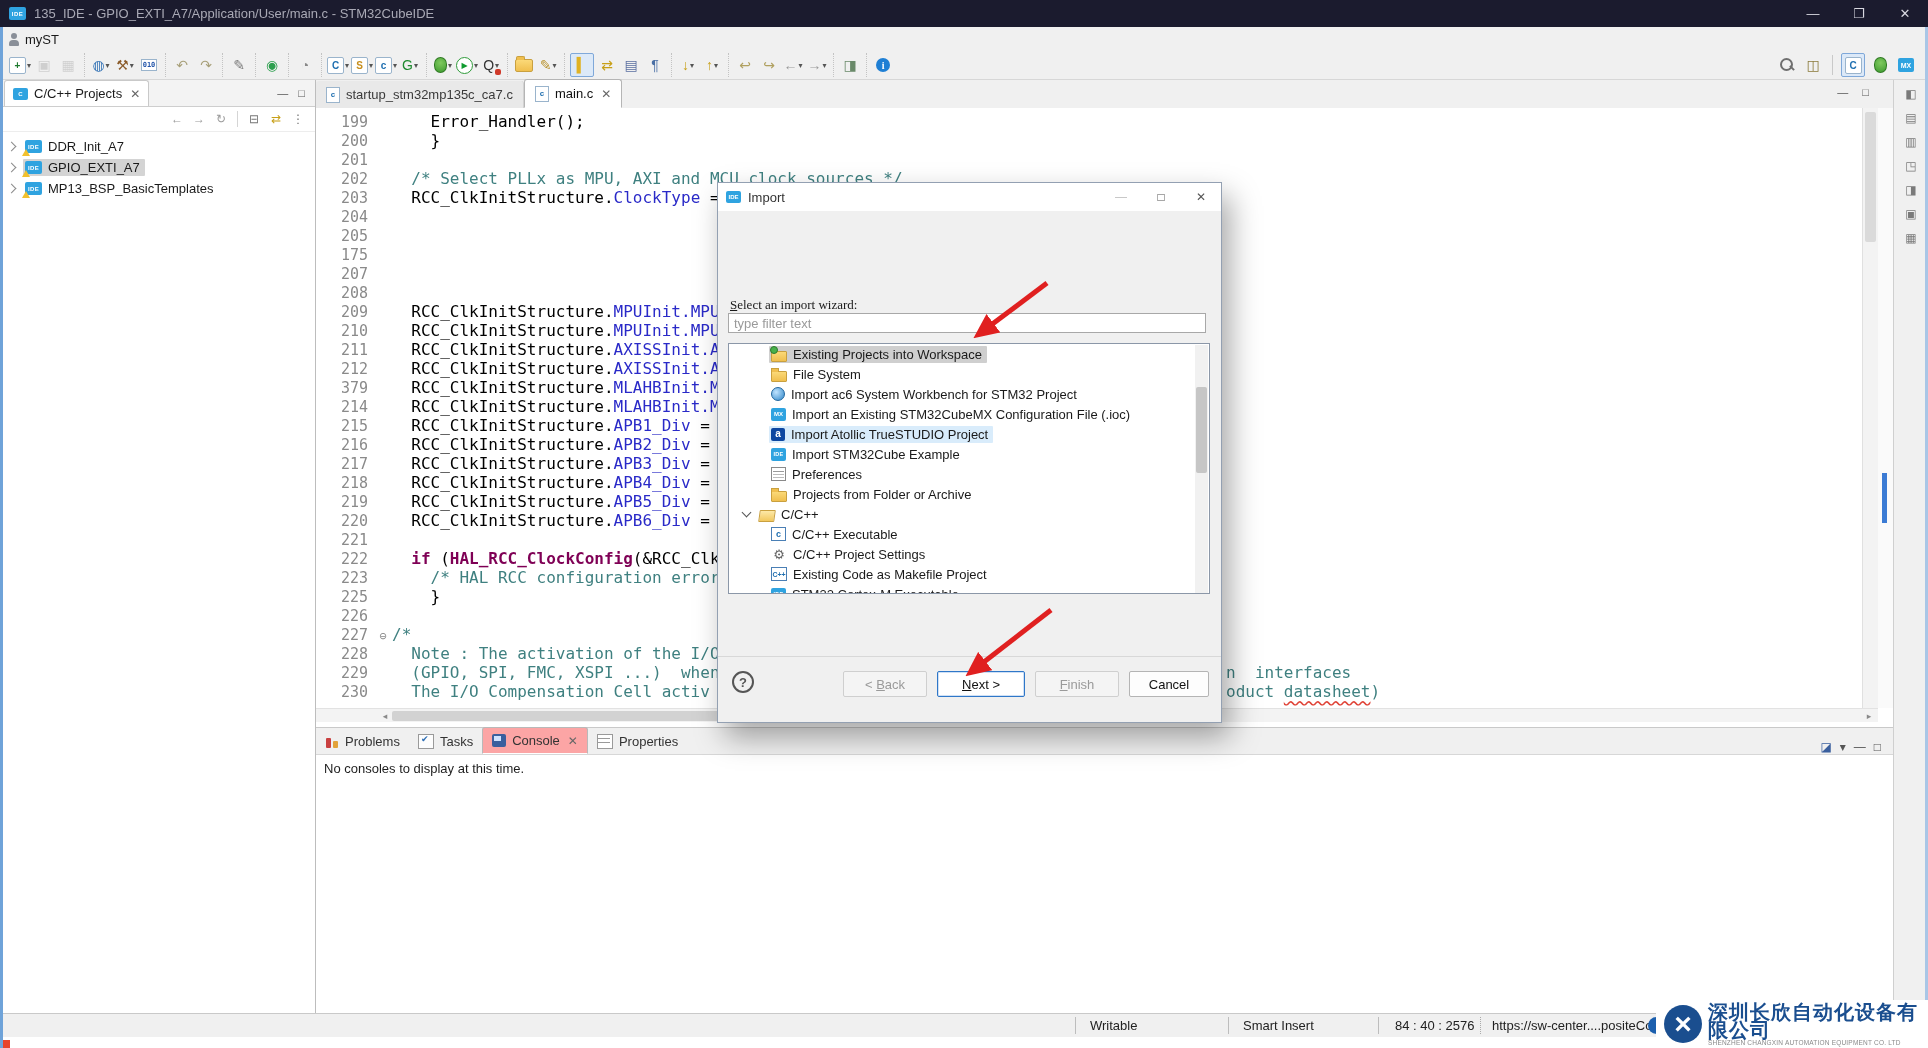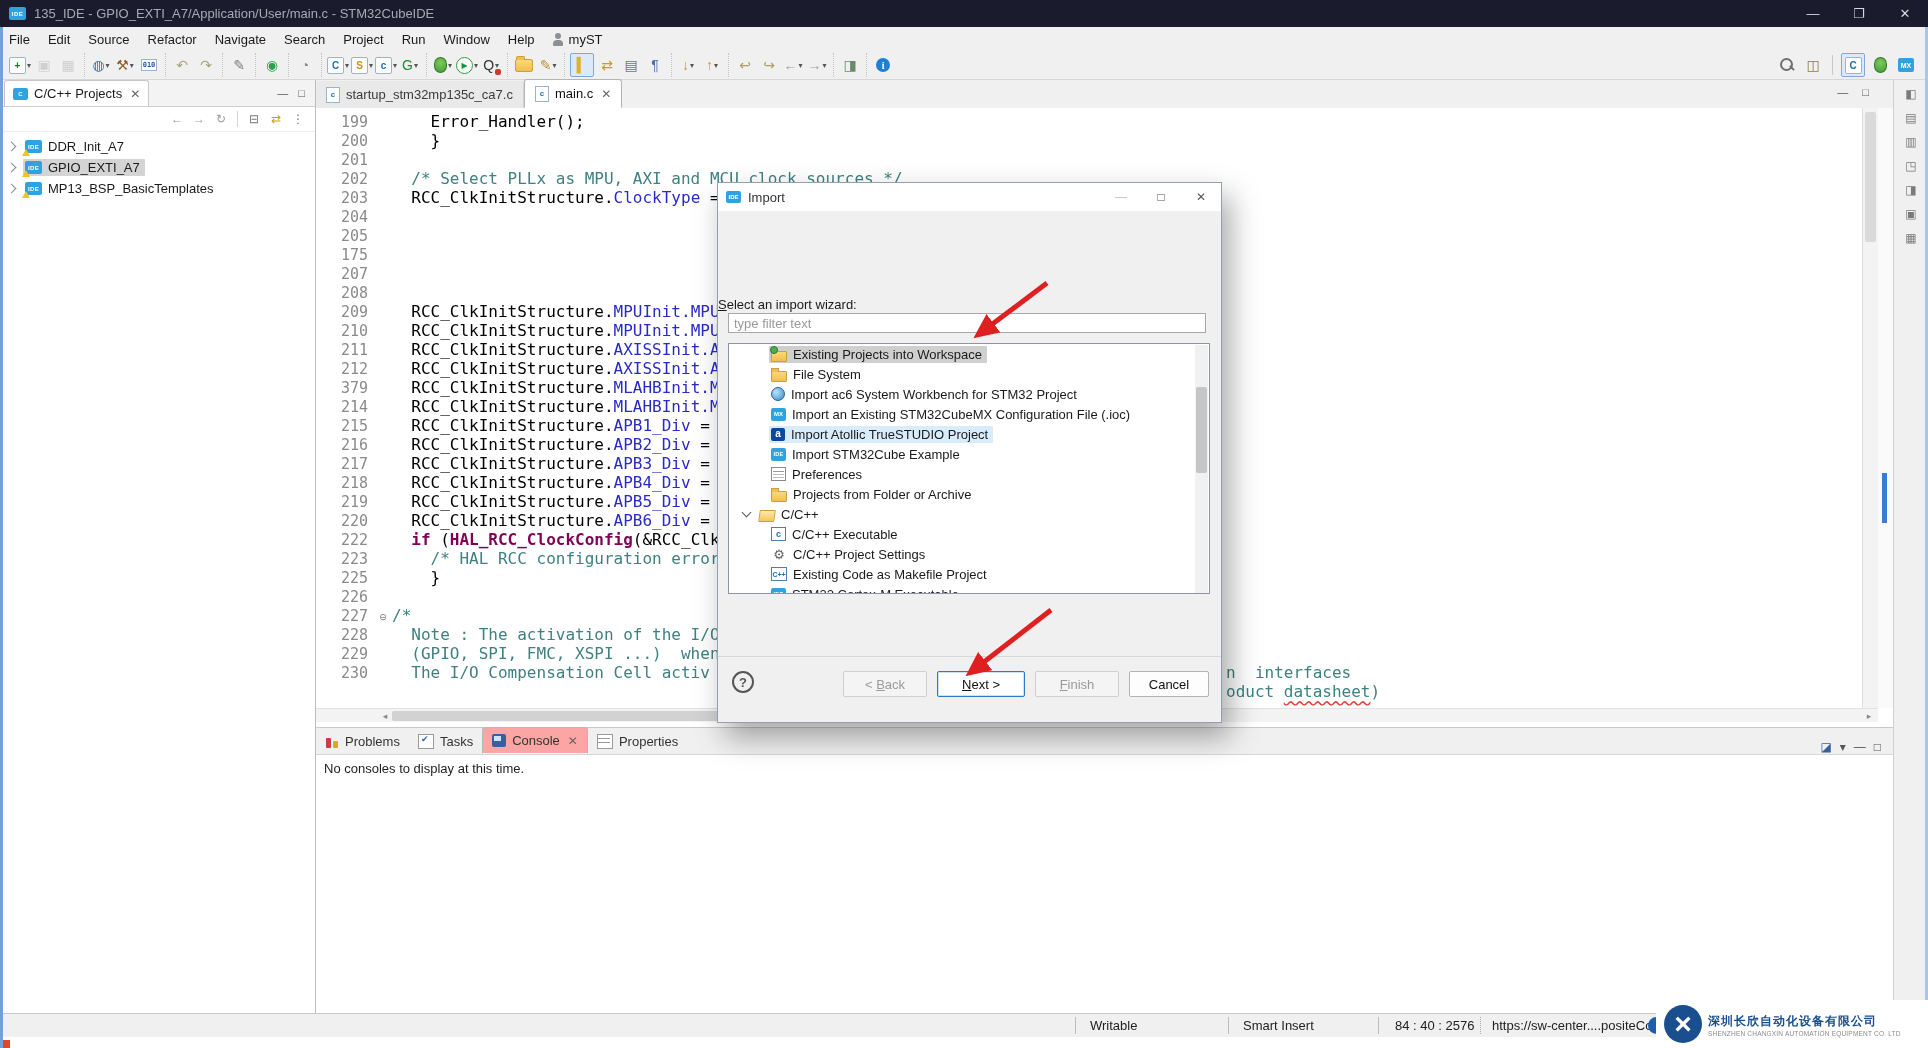--- a/index.html
+++ b/index.html
@@ -117,36 +117,36 @@
   .scell{position:absolute;top:0;height:23px;display:flex;align-items:center;color:#222;}
   .ssep{position:absolute;top:3px;width:1px;height:17px;background:#bdbdbd;}
   .ssep.dotted{background:none;border-left:1px dotted #aaa;}
   .scircle{position:absolute;left:1648px;top:3px;width:17px;height:17px;border-radius:50%;background:#1b5fae;}
   .bottomwhite{position:absolute;left:0;top:1037px;width:1928px;height:11px;background:#fff;}
   .redsq{position:absolute;left:0;top:1040px;width:10px;height:8px;background:#e8442c;}
   
   .watermark{position:absolute;left:1656px;top:1000px;width:272px;height:48px;background:#fff;display:flex;align-items:center;z-index:60;}
   .wm-logo{width:38px;height:38px;border-radius:50%;background:var(--logo_blue);color:#fff;display:flex;align-items:center;justify-content:center;
            font-size:30px;font-weight:bold;margin:0 6px 0 8px;flex:none;}
-  .wm-cn{font-size:12px;font-weight:bold;color:var(--logo_blue);letter-spacing:1px;line-height:18px;}
+  .wm-cn{font-size:20px;font-weight:bold;color:var(--logo_blue);letter-spacing:1px;line-height:18px;}
   .wm-en{font-size:6.5px;color:#8a8a8a;letter-spacing:.2px;}
   
   .dialog{position:absolute;left:717px;top:182px;width:505px;height:541px;background:#f0f0f0;border:1px solid #93a0b2;
           box-shadow:8px 14px 28px rgba(0,0,0,.35);box-sizing:border-box;z-index:50;}
   .dlg-title{position:absolute;left:0;top:0;right:0;height:28px;background:#fff;display:flex;align-items:center;color:#333;}
   .dlg-title .viewicon{margin:0 7px 0 8px;}
   .dlg-ctrls{margin-left:auto;display:flex;}
   .dlg-ctrl{width:40px;height:28px;display:flex;align-items:center;justify-content:center;color:#555;font-size:12px;}
   .dlg-ctrl.dim{color:#c2c2c2;}
   .dlg-head{position:absolute;left:0;top:28px;right:0;height:66px;background:#fff;border-bottom:1px solid #cfcfcf;box-sizing:border-box;}
   .dlg-heading{position:absolute;left:12px;top:8px;font-weight:bold;color:#111;}
   .dlg-desc{position:absolute;left:20px;top:32px;color:#333;}
   .dlg-pic{position:absolute;right:18px;top:8px;width:44px;height:40px;}
   .dlg-pic .tray{position:absolute;left:2px;bottom:2px;width:34px;height:16px;border:4px solid #9fb0c4;border-top:none;border-radius:0 0 3px 3px;}
-  .dlg-label{position:absolute;left:0;top:114px;color:#1a1a1a;}
+  .dlg-label{position:absolute;left:12px;top:114px;color:#1a1a1a;font-family:Liberation Serif, serif;}
   .dlg-filter{position:absolute;left:10px;top:130px;width:478px;height:20px;border:1px solid #a8a8a8;background:#fff;
               font-family:"Liberation Sans",sans-serif;font-size:13px;color:#333;padding:0 5px;box-sizing:border-box;}
   .dlg-filter::placeholder{color:#9a9a9a;}
   .dlg-list{position:absolute;left:10px;top:160px;width:482px;height:251px;border:1px solid #8b97a8;background:#fff;overflow:hidden;box-sizing:border-box;}
   .wrow{height:20px;display:flex;align-items:center;}
   .wrow .rowbox{gap:6px;}
   .wrow .rowbox.sel{background:#cfcfcf;}
   .wrow .rowbox.hov{background:#d9ecfb;}
   .wchev{width:6px;height:6px;border-right:1.4px solid #555;border-bottom:1.4px solid #555;transform:rotate(45deg);margin:-3px 7px 0 0;flex:none;}
   .dlg-scroll{position:absolute;right:1px;top:1px;width:13px;height:248px;background:#f1f1f1;}
@@ -189,32 +189,20 @@
     <span class="appicon">IDE</span>
     <span>135_IDE - GPIO_EXTI_A7/Application/User/main.c - STM32CubeIDE</span>
     <span class="wctrls" id="wctrls">
         <span class="wctrl">—</span>
         <span class="wctrl">❐</span>
         <span class="wctrl">✕</span>
       </span>
   </div>
 
   <div class="menubar">
-    <span id="menu-items" style="display:flex;">
-        <span class="menu-item">File</span>
-        <span class="menu-item">Edit</span>
-        <span class="menu-item">Source</span>
-        <span class="menu-item">Refactor</span>
-        <span class="menu-item">Navigate</span>
-        <span class="menu-item">Search</span>
-        <span class="menu-item">Project</span>
-        <span class="menu-item">Run</span>
-        <span class="menu-item">Window</span>
-        <span class="menu-item">Help</span>
-      </span>
     <span class="menu-item myst">
       <span class="person"></span>
       <span>myST</span>
     </span>
   </div>
 
   <div class="toolbar">
     <span id="toolbar-groups" style="display:flex;align-items:center;">
         <span class="tgroup">
           <span class="ti box">
@@ -455,20 +443,21 @@
         <div class="code-row"><span class="ln">211</span><span class="fold"> </span><span class="c-p">  RCC_ClkInitStructure.</span><span class="c-f">AXISSInit.A</span></div>
         <div class="code-row"><span class="ln">212</span><span class="fold"> </span><span class="c-p">  RCC_ClkInitStructure.</span><span class="c-f">AXISSInit.A</span></div>
         <div class="code-row"><span class="ln">379</span><span class="fold"> </span><span class="c-p">  RCC_ClkInitStructure.</span><span class="c-f">MLAHBInit.M</span></div>
         <div class="code-row"><span class="ln">214</span><span class="fold"> </span><span class="c-p">  RCC_ClkInitStructure.</span><span class="c-f">MLAHBInit.M</span></div>
         <div class="code-row"><span class="ln">215</span><span class="fold"> </span><span class="c-p">  RCC_ClkInitStructure.</span><span class="c-f">APB1_Div</span><span class="c-p"> = R</span></div>
         <div class="code-row"><span class="ln">216</span><span class="fold"> </span><span class="c-p">  RCC_ClkInitStructure.</span><span class="c-f">APB2_Div</span><span class="c-p"> = R</span></div>
         <div class="code-row"><span class="ln">217</span><span class="fold"> </span><span class="c-p">  RCC_ClkInitStructure.</span><span class="c-f">APB3_Div</span><span class="c-p"> = R</span></div>
         <div class="code-row"><span class="ln">218</span><span class="fold"> </span><span class="c-p">  RCC_ClkInitStructure.</span><span class="c-f">APB4_Div</span><span class="c-p"> = R</span></div>
         <div class="code-row"><span class="ln">219</span><span class="fold"> </span><span class="c-p">  RCC_ClkInitStructure.</span><span class="c-f">APB5_Div</span><span class="c-p"> = R</span></div>
         <div class="code-row"><span class="ln">220</span><span class="fold"> </span><span class="c-p">  RCC_ClkInitStructure.</span><span class="c-f">APB6_Div</span><span class="c-p"> = R</span></div>
+        <div class="code-row"><span class="ln">221</span><span class="fold"> </span></div>
         <div class="code-row"><span class="ln">222</span><span class="fold"> </span><span class="c-p">  </span><span class="c-k">if</span><span class="c-p"> (</span><span class="c-fn">HAL_RCC_ClockConfig</span><span class="c-p">(&amp;RCC_Clk</span></div>
         <div class="code-row"><span class="ln">223</span><span class="fold"> </span><span class="c-p">    </span><span class="c-c">/* HAL RCC configuration error</span></div>
         <div class="code-row"><span class="ln">225</span><span class="fold"> </span><span class="c-p">    }</span></div>
         <div class="code-row"><span class="ln">226</span><span class="fold"> </span></div>
         <div class="code-row"><span class="ln">227</span><span class="fold">⊖</span><span class="c-c">/*</span></div>
         <div class="code-row"><span class="ln">228</span><span class="fold"> </span><span class="c-p">  </span><span class="c-c">Note : The activation of the I/O</span></div>
         <div class="code-row"><span class="ln">229</span><span class="fold"> </span><span class="c-p">  </span><span class="c-c">(GPIO, SPI, FMC, XSPI ...)  when</span></div>
         <div class="code-row"><span class="ln">230</span><span class="fold"> </span><span class="c-p">  </span><span class="c-c">The I/O Compensation Cell activ</span></div>
         <span class="frag" style="left: 910px; top: 555px;"><span class="c-c">n  interfaces</span></span>
         <span class="frag" style="left: 910px; top: 574px;"><span class="c-c">oduct </span><span class="c-cu">datasheet</span><span class="c-c">)</span></span>

